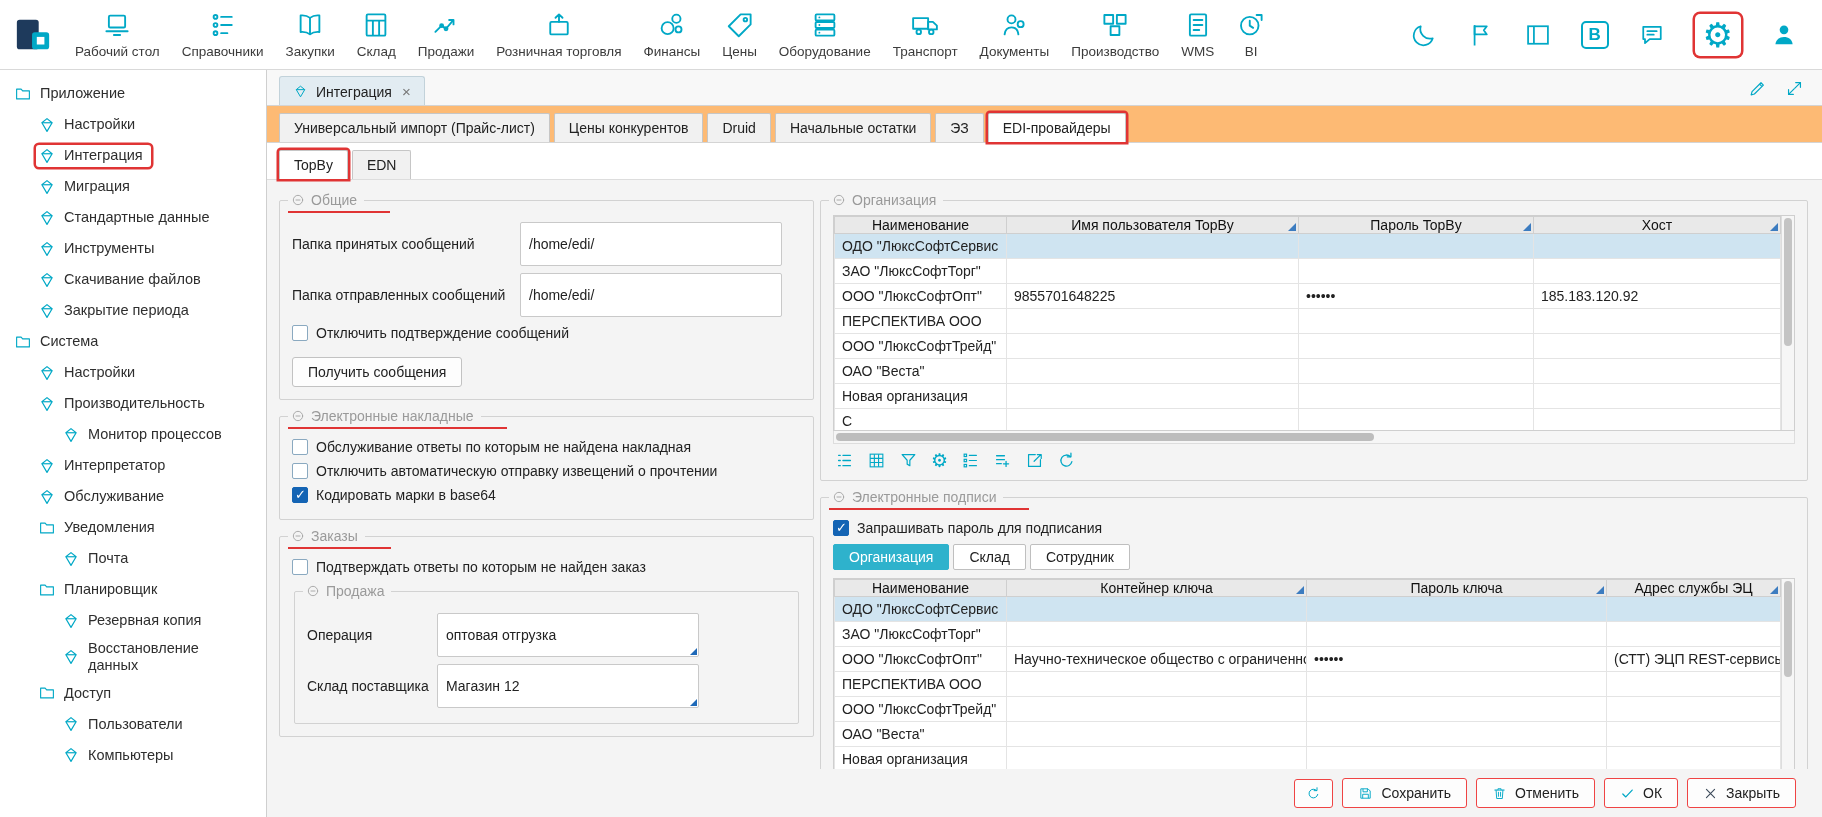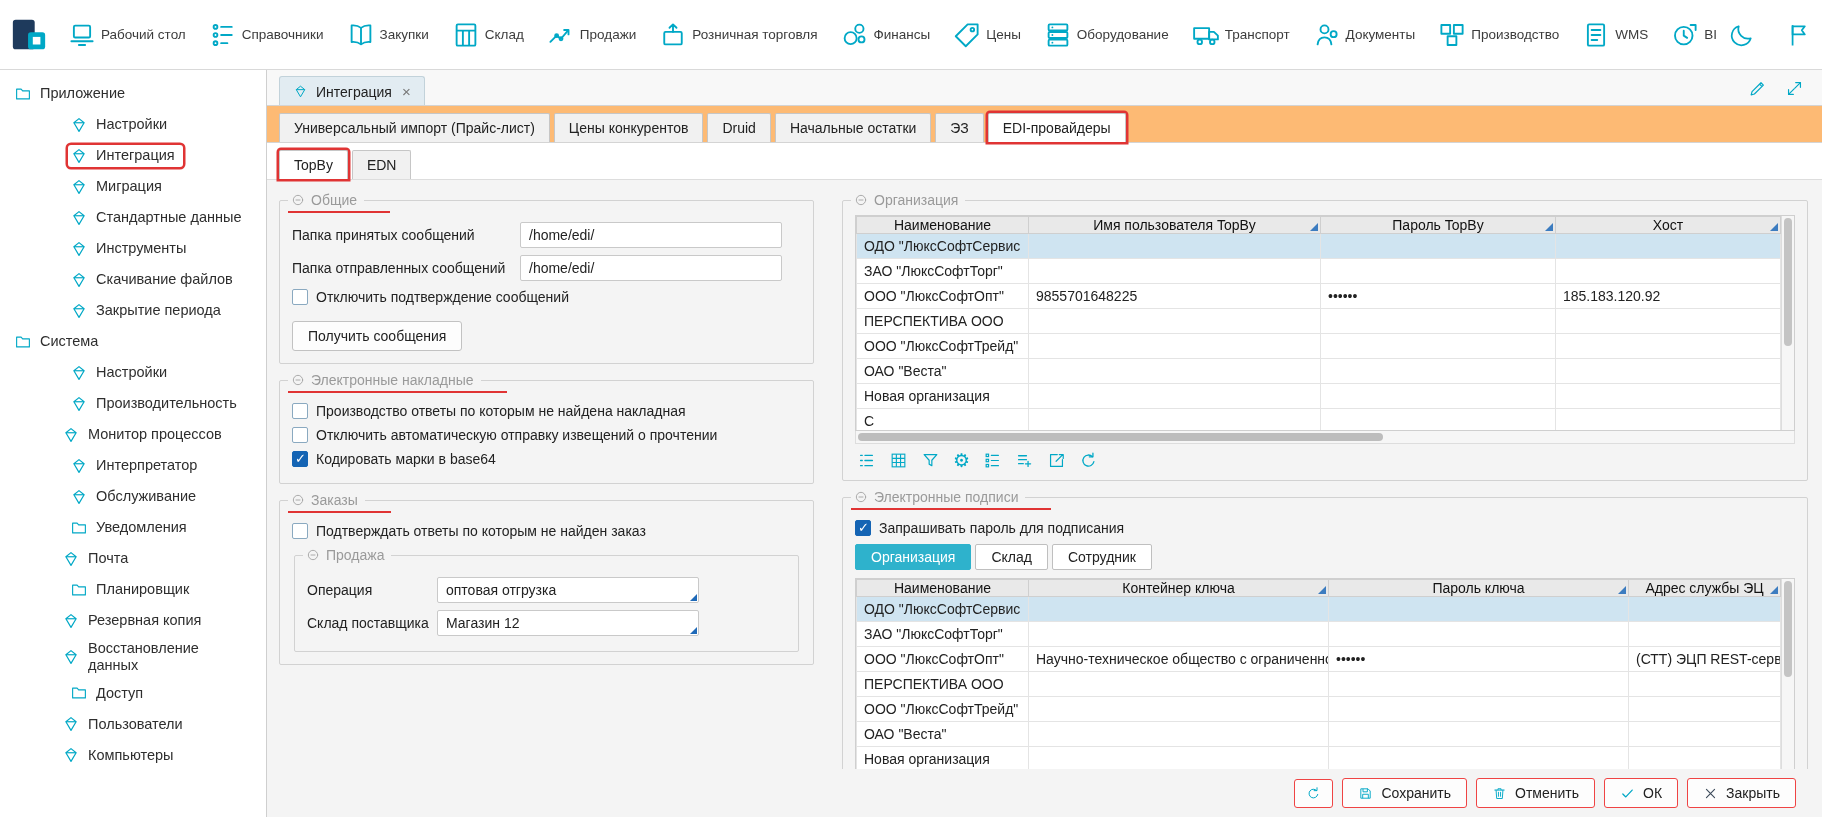--- a/index.html
+++ b/index.html
@@ -8,39 +8,39 @@
   :root { --accent:#00a8c6; --red:#e03434; --panel:#f4f4f4; --border:#d6d6d6;
           --sel:#cfe4f1; --hdr:#e9e9e9; --blue:#1e69b8; }
 
   .app { width:1822px; height:817px; display:flex; flex-direction:column; }
 
   
   .topbar { height:70px; min-height:70px; display:flex; align-items:center; padding:0 16px 0 10px;
             border-bottom:1px solid #d9d9d9; background:#fff; }
   .logo { width:46px; height:46px; margin-right:8px; display:flex; align-items:center; justify-content:center; }
   .logo svg { width:38px; height:38px; }
-  .tb-item { display:flex; flex-direction:row; align-items:center; gap:4px; padding:4px 11px; }
+  .tb-item { display:flex; flex-direction:column; align-items:center; gap:4px; padding:4px 11px; }
   .tb-item .ic { width:30px; height:30px; color:var(--accent); }
   .tb-label { font-size:13.5px; color:#3c3c3c; white-space:nowrap; }
   .tb-right { margin-left:auto; display:flex; align-items:center; gap:29px; padding-right:8px; }
   .tb-right .ic { width:28px; height:28px; color:var(--accent); }
   .b-badge { width:28px; height:28px; border:2.5px solid var(--accent); border-radius:5px; color:var(--accent);
              font-weight:bold; font-size:17px; display:inline-flex; align-items:center; justify-content:center; }
   .gear-wrap { display:inline-flex; padding:4px 8px; box-shadow:0 0 0 2.5px var(--red); border-radius:5px; }
   .gear-glyph::before { content:"\2699"; font-size:34px; line-height:1; color:var(--accent); }
 
   
   .layout { flex:1; display:flex; min-height:0;justify-content:flex-end; }
 
   
   .sidebar { width:267px; min-width:267px; border-right:1px solid #cfcfcf; background:#fff;
              padding-top:8px; overflow:hidden; }
   .tree-item { display:flex; align-items:center; min-height:31px; padding:2px 8px; }
   .tree-item[data-level="0"] { padding-left:12px; }
-  .tree-item[data-level="1"] { padding-left:51px;margin-left:17px; }
+  .tree-item[data-level="1"] { padding-left:36px; }
   .tree-item[data-level="2"] { padding-left:60px; }
   .tree-inner { display:flex; align-items:center; gap:8px; padding:2px 8px 2px 2px; border-radius:3px; }
   .tree-inner.annotated { box-shadow:0 0 0 2.5px var(--red); }
   .ticon { width:18px; height:18px; flex:none; }
   .ticon .ic { width:18px; height:18px; display:none; color:var(--accent); }
   .ticon[data-type="folder"] .ficon { display:block; }
   .ticon[data-type="leaf"] .gicon { display:block; }
   .tlabel { font-size:14.5px; color:#2e2e2e; line-height:1.15; }
 
   
@@ -54,40 +54,40 @@
   .doc-actions { display:flex; align-items:center; gap:18px; padding-bottom:7px; }
   .doc-actions .ic { width:19px; height:19px; color:var(--accent); }
 
   .tabs2 { display:flex; gap:4px; padding:7px 12px 0; background:#fdba74; border-bottom:1px solid #d4d4d4; }
   .tab2, .tab3 { border:1px solid #c6c6c6; border-bottom:none; background:#f1f1f1; border-radius:2px 2px 0 0;
           padding:6px 14px; font-size:14px; color:#222; position:relative; white-space:nowrap; }
   .tab2.active, .tab3.active { background:#fff; }
   .tab2.annotated, .tab3.annotated { box-shadow:0 0 0 2.5px var(--red); z-index:2; }
   .tabs3 { display:flex; gap:4px; padding:7px 12px 0; background:#fff; border-bottom:1px solid #ddd; }
 
-  .panels { flex:1; min-height:0; display:flex; gap:28px; padding:12px 14px 0 12px; background:var(--panel); overflow:hidden; }
+  .panels { flex:1; min-height:0; display:flex; gap:6px; padding:12px 14px 0 12px; background:var(--panel); overflow:hidden; }
   .left-panel { width:535px; min-width:535px; overflow:hidden; }
   .right-panel { flex:1; min-width:0; overflow:hidden; }
 
   
   .group { border:1px solid #d2d2d2; border-radius:2px; background:var(--panel); position:relative;
            padding:14px 12px 8px; margin:8px 0 16px; }
   .group.inner { margin:16px 2px 4px; }
   .ghrow { position:absolute; top:-9px; left:8px; }
   .group-head { display:inline-flex; align-items:center; gap:6px; background:var(--panel);
                 padding:0 7px 0 3px; font-size:14px; color:#9a9a9a; position:relative; }
   .group-head .ic { width:14px; height:14px; color:#a6a6a6; }
   .group-head.annotated::after { content:""; position:absolute; left:0; right:-26px; bottom:-5px;
                 height:2.5px; background:var(--red); }
 
   .frow { display:flex; align-items:center; margin:7px 0; }
   .flabel { font-size:14px; color:#222; }
   .g-general .flabel { width:228px; min-width:228px; }
   .g-sale .flabel { width:130px; min-width:130px; }
-  .finput { width:262px; height:26px; background:#fff; border:1px solid #c9c9c9; border-radius:2px;
+  .finput { width:262px; height:44px; background:#fff; border:1px solid #c9c9c9; border-radius:2px;
             display:flex; align-items:center; padding:0 8px; font-size:14px; position:relative; }
   .finput.select::after { content:""; position:absolute; right:1px; bottom:1px; border-style:solid;
             border-width:0 0 7px 7px; border-color:transparent transparent var(--blue) transparent; }
 
   .cbrow { display:flex; align-items:center; gap:8px; margin:8px 0; }
   .cb { width:16px; height:16px; border:1px solid #8aa9c0; border-radius:2px; background:#fff;
         position:relative; flex:none; }
   .cb.checked { background:#1464b4; border-color:#1464b4; }
   .cb.checked::after { content:"\2713"; position:absolute; left:2px; top:-1px; font-size:13px;
         color:#fff; font-weight:bold; }
@@ -841,21 +841,21 @@
             <div class="ghrow"><span class="group-head annotated">
               <svg class="ic">
                     <use href="#i-minus"></use>
                   </svg>
               <span>Электронные накладные</span>
                 </span></div>
             <div>
 
                 <div class="cbrow">
                   <span class="cb"></span>
-                  <span class="cbl">Производство ответы по которым не найдена накладная</span>
+                  <span class="cbl">Обслуживание ответы по которым не найдена накладная</span>
                 </div>
 
                 <div class="cbrow">
                   <span class="cb"></span>
                   <span class="cbl">Отключить автоматическую отправку извещений о прочтении</span>
                 </div>
 
                 <div class="cbrow">
                   <span class="cb checked"></span>
                   <span class="cbl">Кодировать марки в base64</span>

